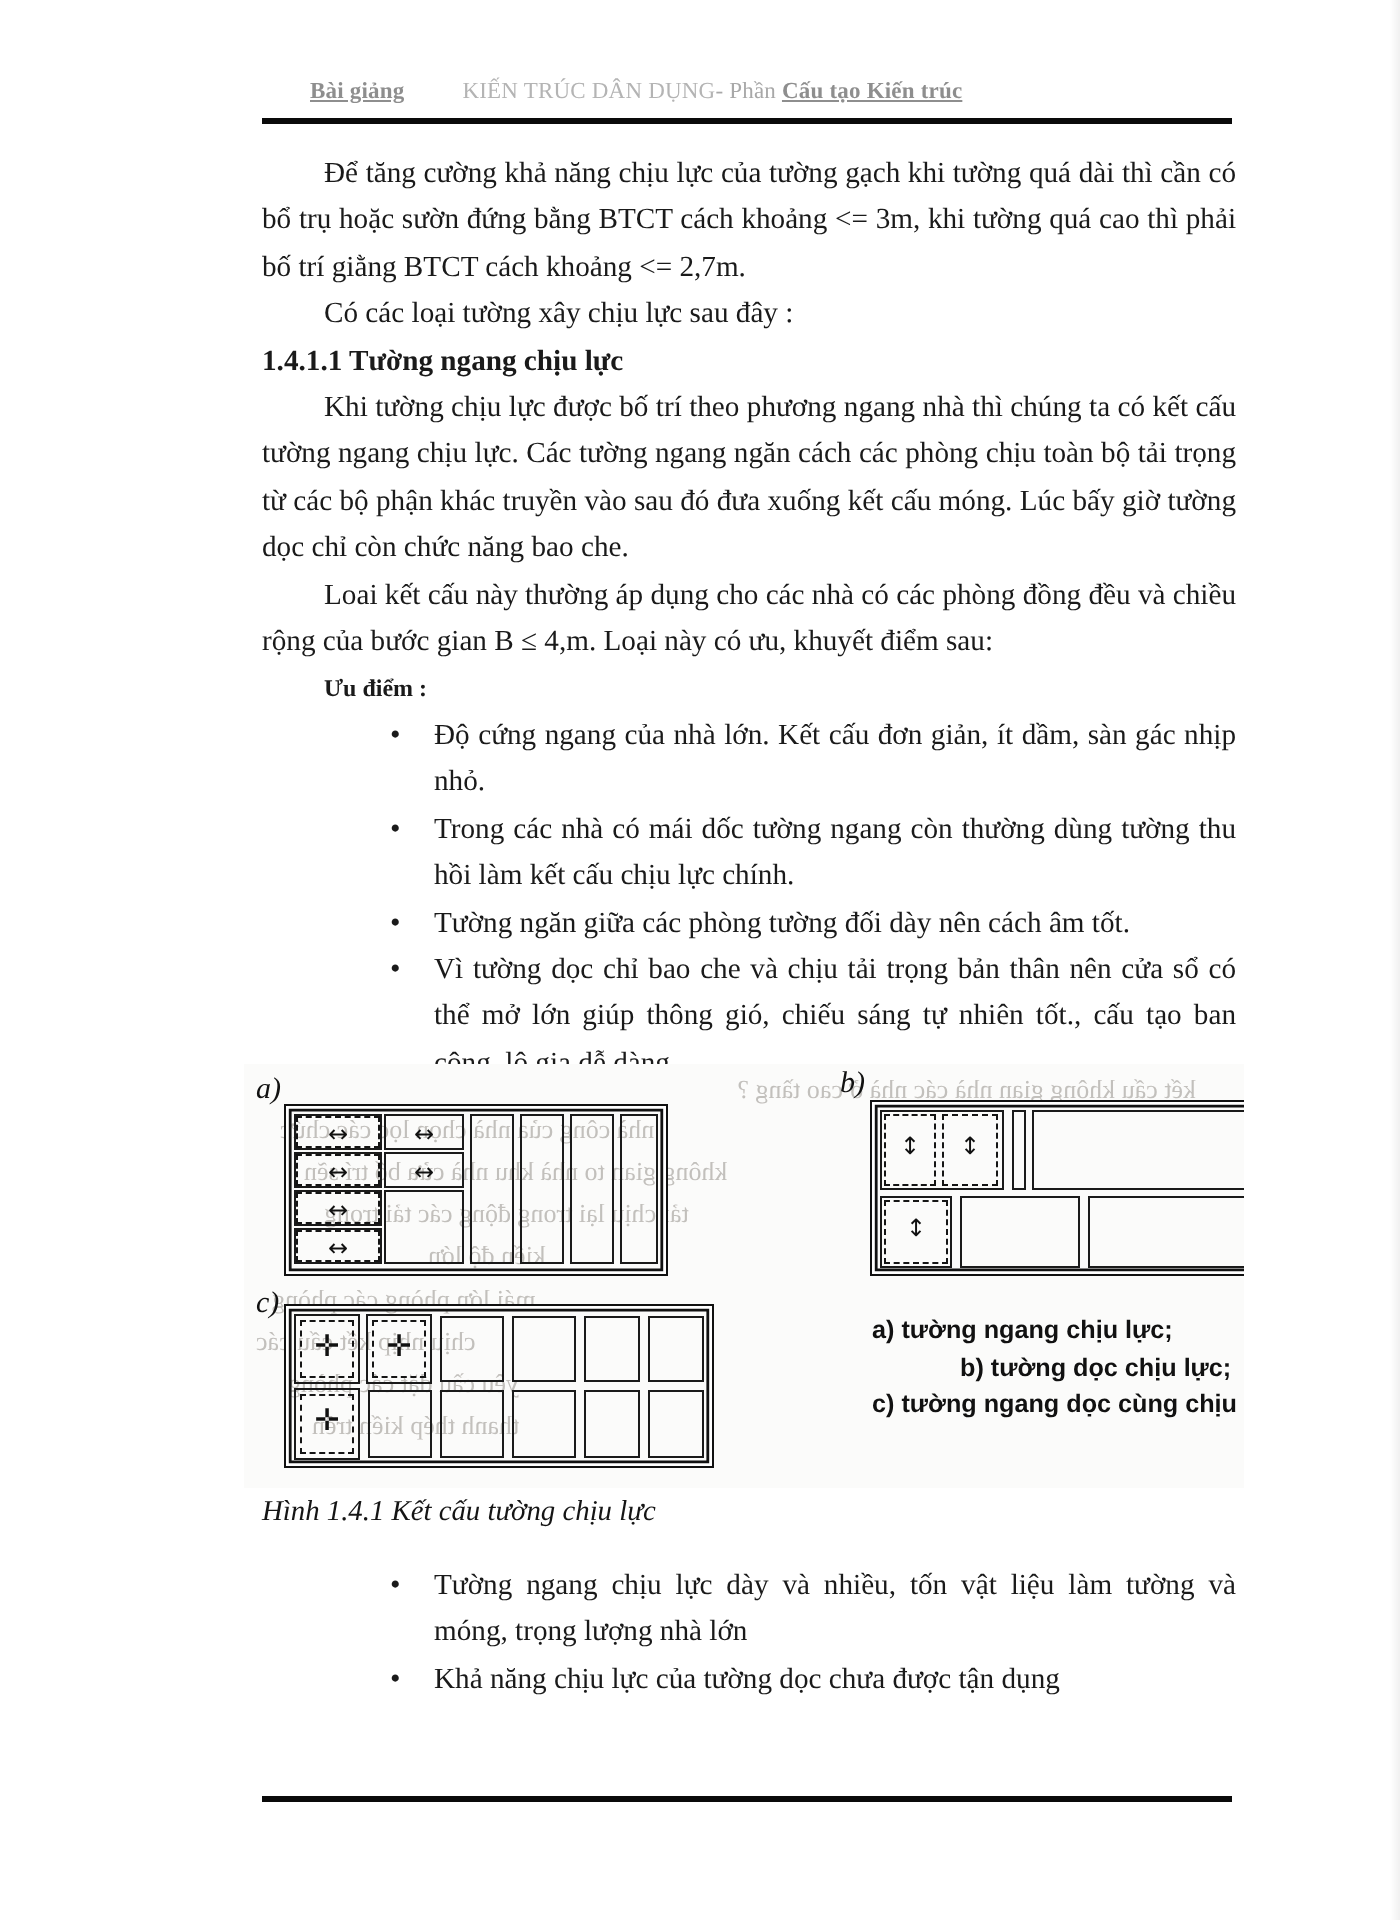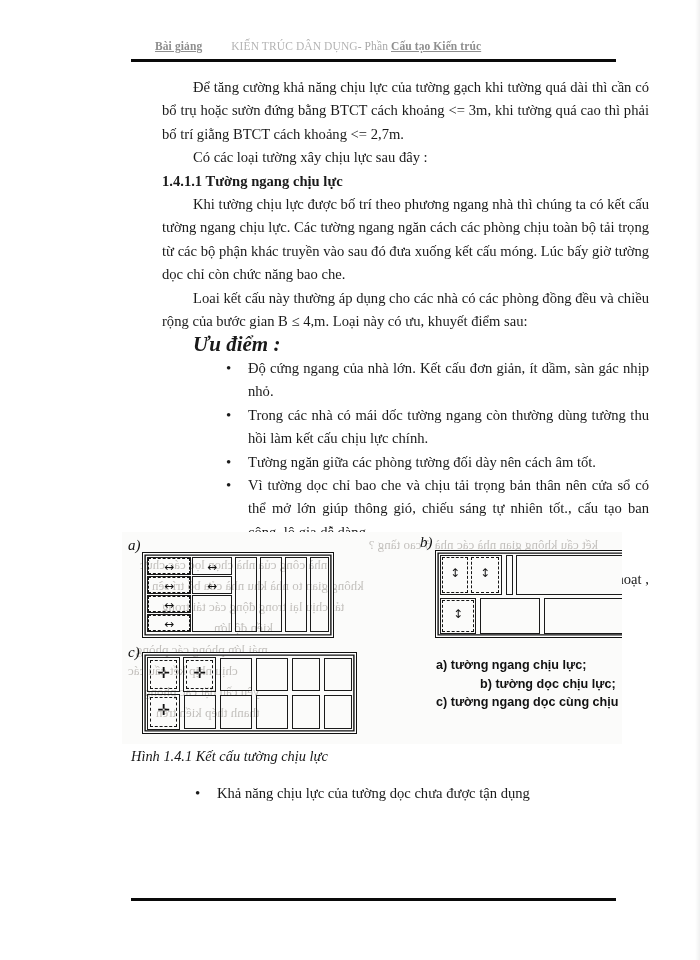--- a/index.html
+++ b/index.html
@@ -46,42 +46,41 @@
 
   #header-rule {
     position: absolute;
     left: 131px; top: 59px; width: 485px; height: 3px;
     background: #0a0a0a;
   }
 
   
   #content {
     position: absolute;
-    left: 131px; top: 76px; width: 487px; margin-left: 31px;
+    left: 131px; top: 76px; width: 487px;
   }
   p.para {
     margin: 0;
     font-size: 14.6px;
     line-height: 23.4px;
     text-align: justify;
     text-indent: 31px;
     text-justify: inter-word;
   }
   h4.sub {
     margin: 0;
     font-size: 14.6px;
     line-height: 23.4px;
     font-weight: bold;
     text-indent: 0;
   }
   .label-it {
-    font-size: 21px;
+    font-size: 12px;
     line-height: 23.4px;
     font-weight: bold;
-    font-style: italic;
     padding-left: 31px;
   }
 
   ul.bul {
     margin: 0;
     padding: 0 0 0 64px;
     list-style: none;
   }
   ul.bul > li {
     position: relative;
@@ -322,20 +321,21 @@
       <div style="font-size:12.6px; line-height:18.5px; white-space:nowrap; font-weight:600; color:#111;">a)  tường ngang chịu lực;</div>
       <div style="font-size:12.6px; line-height:18.5px; white-space:nowrap; font-weight:600; color:#111;padding-left:44px;">b)  tường dọc chịu lực;</div>
       <div style="font-size:12.6px; line-height:18.5px; white-space:nowrap; font-weight:600; color:#111;">c)  tường ngang dọc cùng chịu</div>
     </div>
   </div>
 
   <div id="fig-caption">Hình 1.4.1 Kết cấu tường chịu lực</div>
 
   <div id="content2">
     <ul class="bul">
+      <li>Tường ngang chịu lực dày và nhiều, tốn vật liệu làm tường và móng, trọng lượng nhà lớn</li>
       <li>Khả năng chịu lực của tường dọc chưa được tận dụng</li>
     </ul>
   </div>
 
   <div id="footer-rule"></div>
 
   <div id="scan-edge-right"></div>
 </div>
 
 </body></html>

